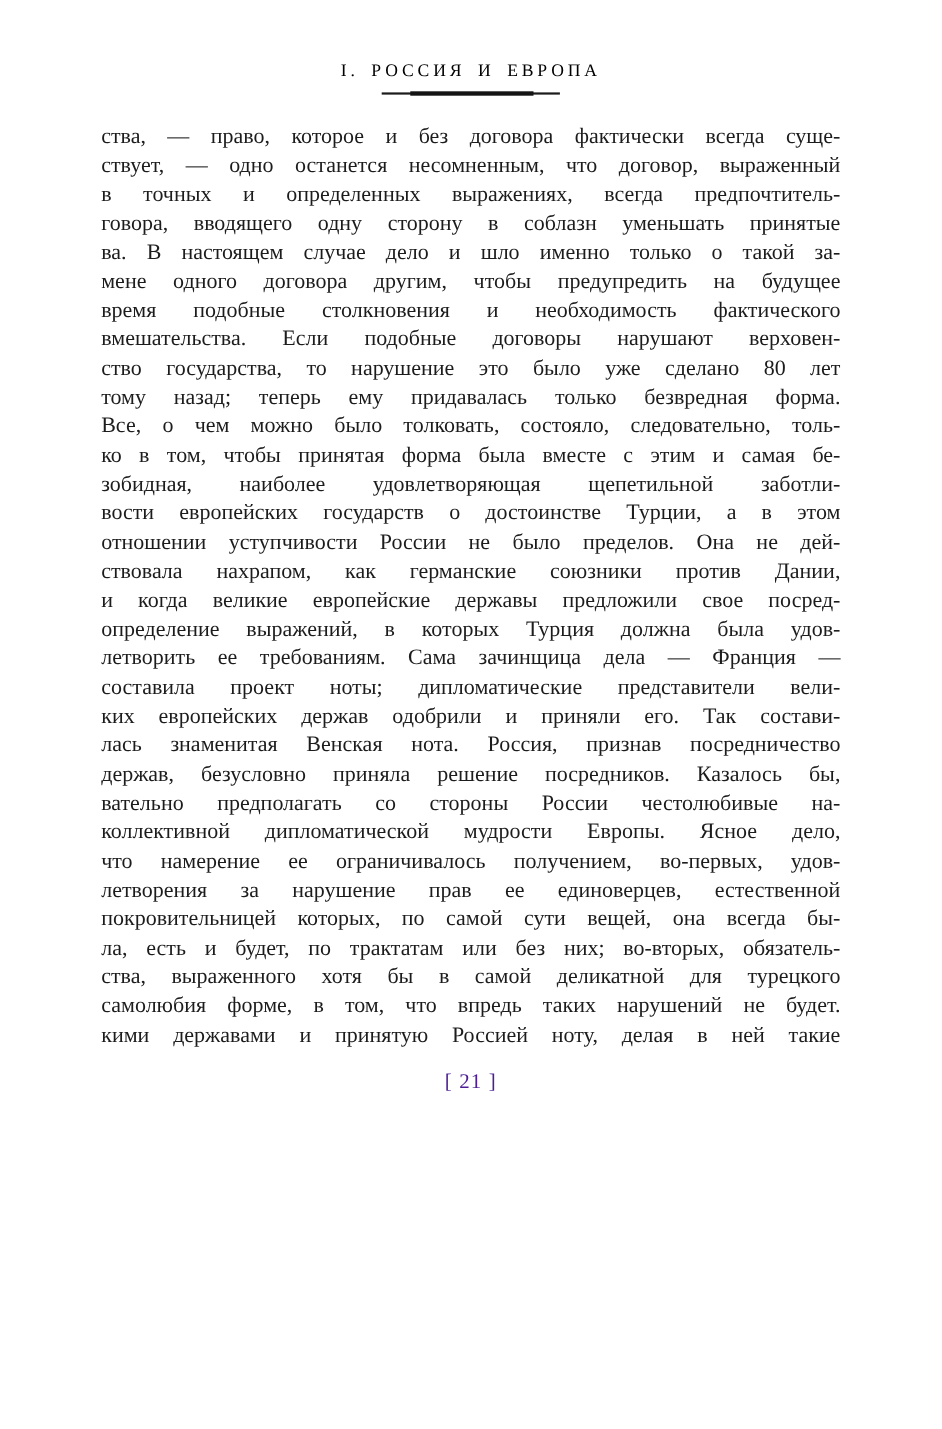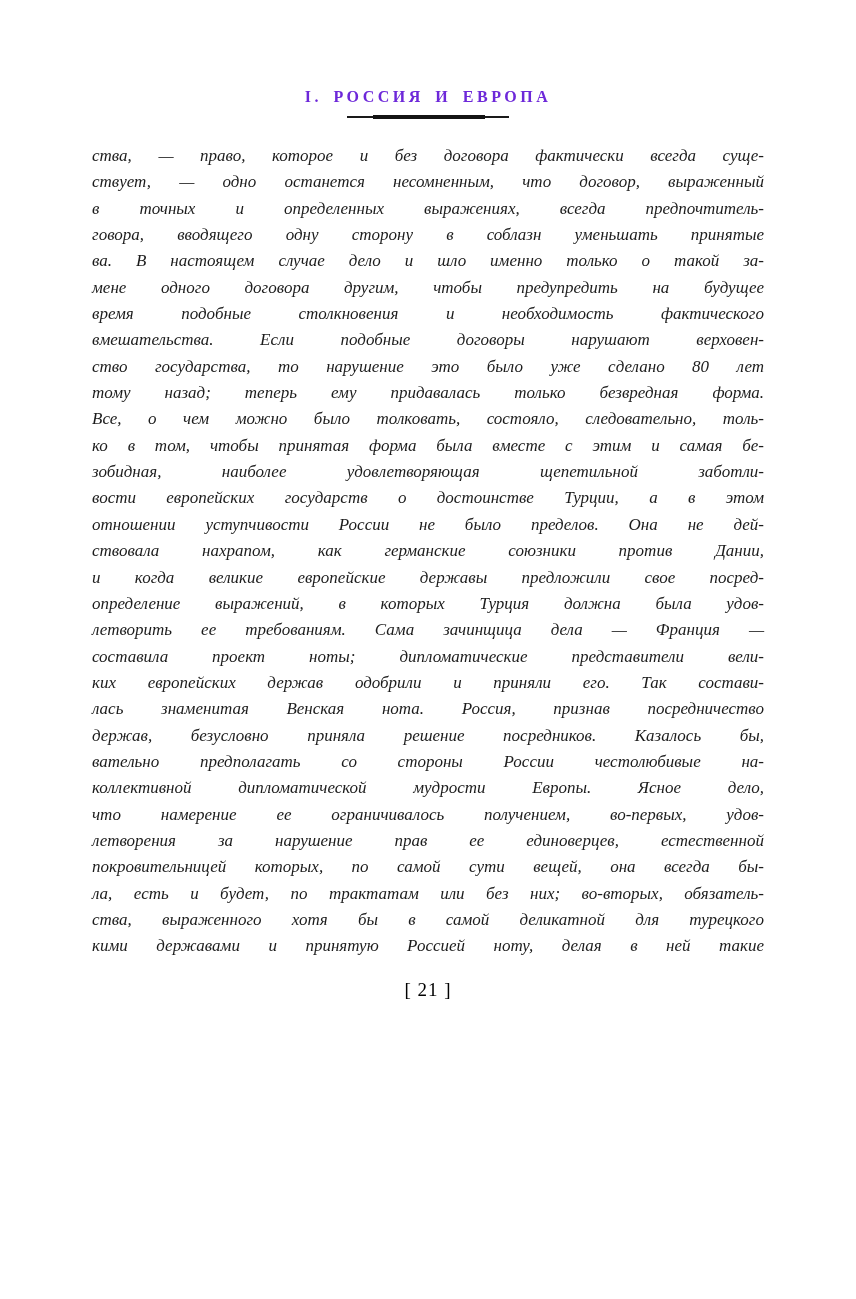--- a/index.html
+++ b/index.html
@@ -12,26 +12,26 @@
     -webkit-font-smoothing: antialiased;
   }
   .page {
     position: relative;
     width: 856px;
     height: 1299px;
     overflow: hidden;
     background: #ffffff;
   }
   .running-head {
-    padding-top: 88px;
+    padding-top: 56px;
     text-align: center;
-    font-weight: bold;
+    font-weight: normal;
     font-size: 16px;
     letter-spacing: 3.5px;
-    color: #6d28d9;
+    color: #000000;
     word-spacing: 4px;
   }
   .ornament {
     position: relative;
     width: 162px;
     height: 6px;
     margin: 8px auto 0 auto;
   }
   .ornament-thin {
     position: absolute;
@@ -42,36 +42,35 @@
   .ornament-thick {
     position: absolute;
     top: 0.5px; left: 26px;
     width: 112px;
     height: 4px;
     background: #141414;
   }
   .body-text {
     width: 672px;
     margin: 23px auto 0 auto;
-    font-size: 17px;
+    font-size: 20px;
     line-height: 26.35px;
     color: #1c1c1c;
-    font-style: italic;
   }
   .body-text .line {
     text-align: justify;
     text-align-last: justify;
     height: 26.35px;
     overflow: visible;
   }
   .folio {
     margin-top: 19px;
     text-align: center;
     font-size: 19px;
-    color: #000000;
+    color: #4c1d95;
     letter-spacing: 1px;
   }
 </style>
 </head>
 <body>
 
 <div class="page">
 
   <div class="running-head">I. РОССИЯ И ЕВРОПА</div>
 
@@ -104,18 +103,19 @@
       <div class="line">ких европейских держав одобрили и приняли его. Так состави-</div>
       <div class="line">лась знаменитая Венская нота. Россия, признав посредничество</div>
       <div class="line">держав, безусловно приняла решение посредников. Казалось бы,</div>
       <div class="line">вательно предполагать со стороны России честолюбивые на-</div>
       <div class="line">коллективной дипломатической мудрости Европы. Ясное дело,</div>
       <div class="line">что намерение ее ограничивалось получением, во-первых, удов-</div>
       <div class="line">летворения за нарушение прав ее единоверцев, естественной</div>
       <div class="line">покровительницей которых, по самой сути вещей, она всегда бы-</div>
       <div class="line">ла, есть и будет, по трактатам или без них; во-вторых, обязатель-</div>
       <div class="line">ства, выраженного хотя бы в самой деликатной для турецкого</div>
+      <div class="line">самолюбия форме, в том, что впредь таких нарушений не будет.</div>
       <div class="line">кими державами и принятую Россией ноту, делая в ней такие</div>
     </div>
 
   <div class="folio">[ 21 ]</div>
 
 </div>
 
 </body></html>

